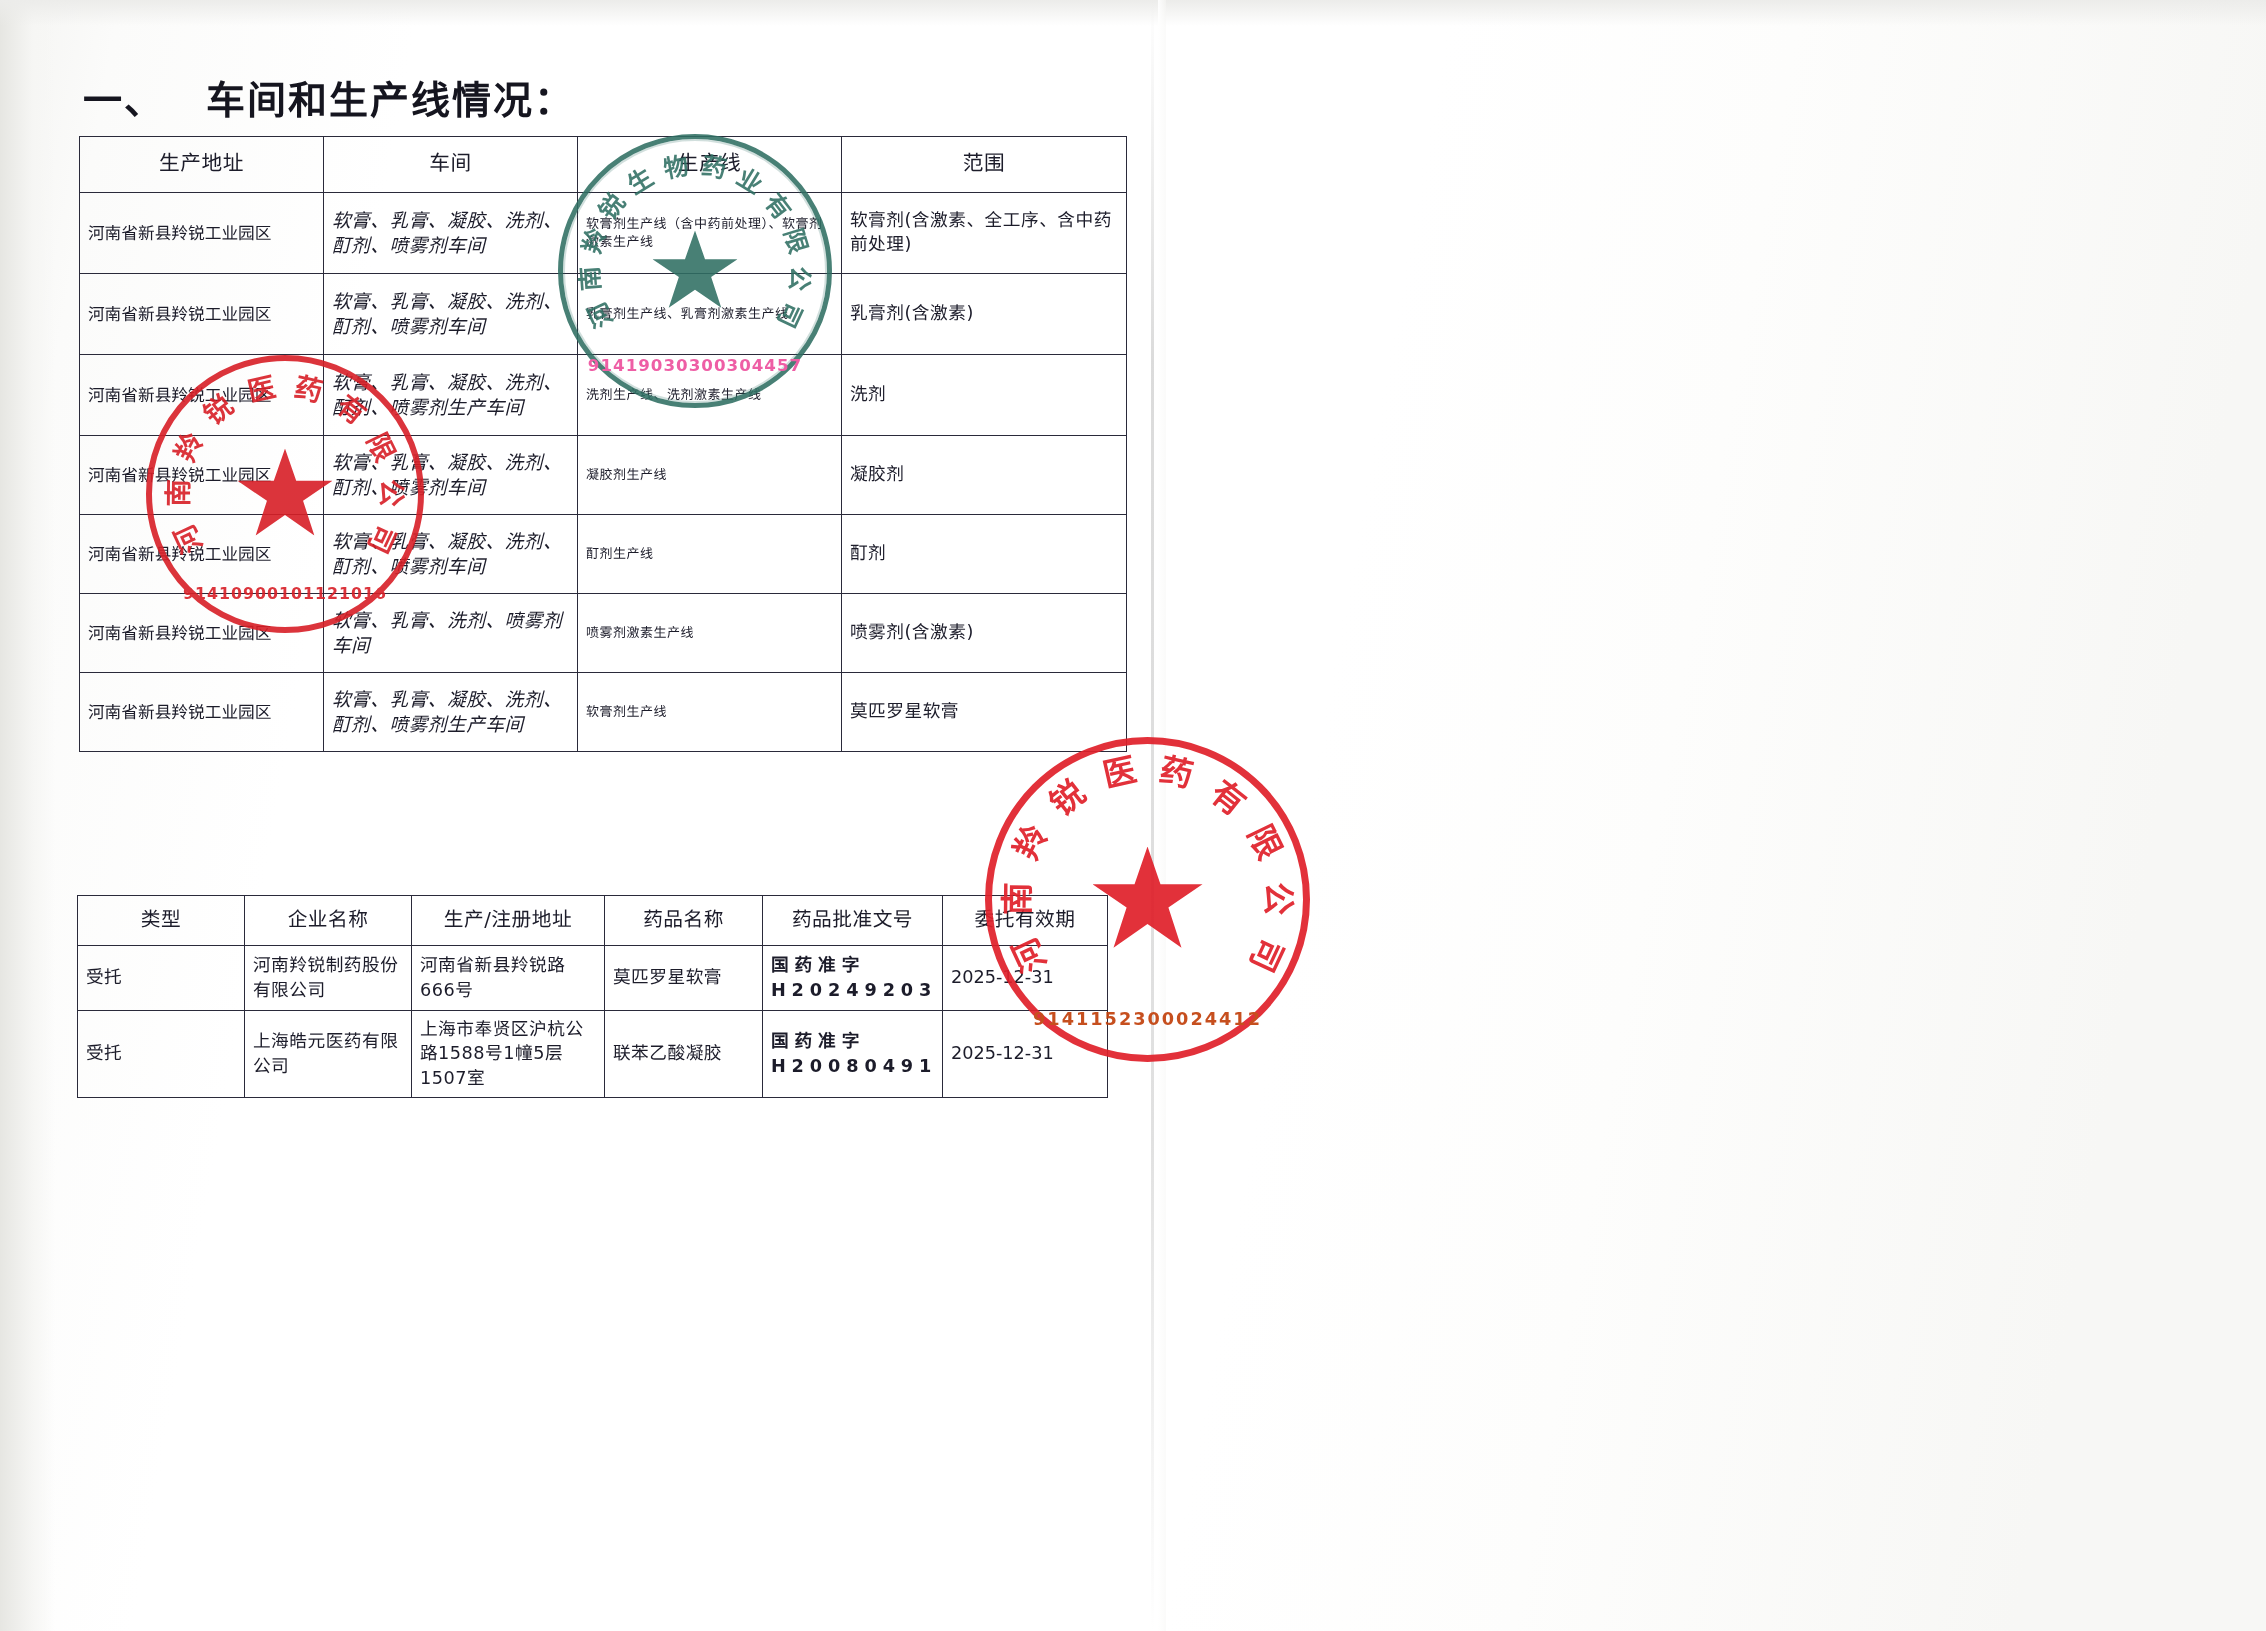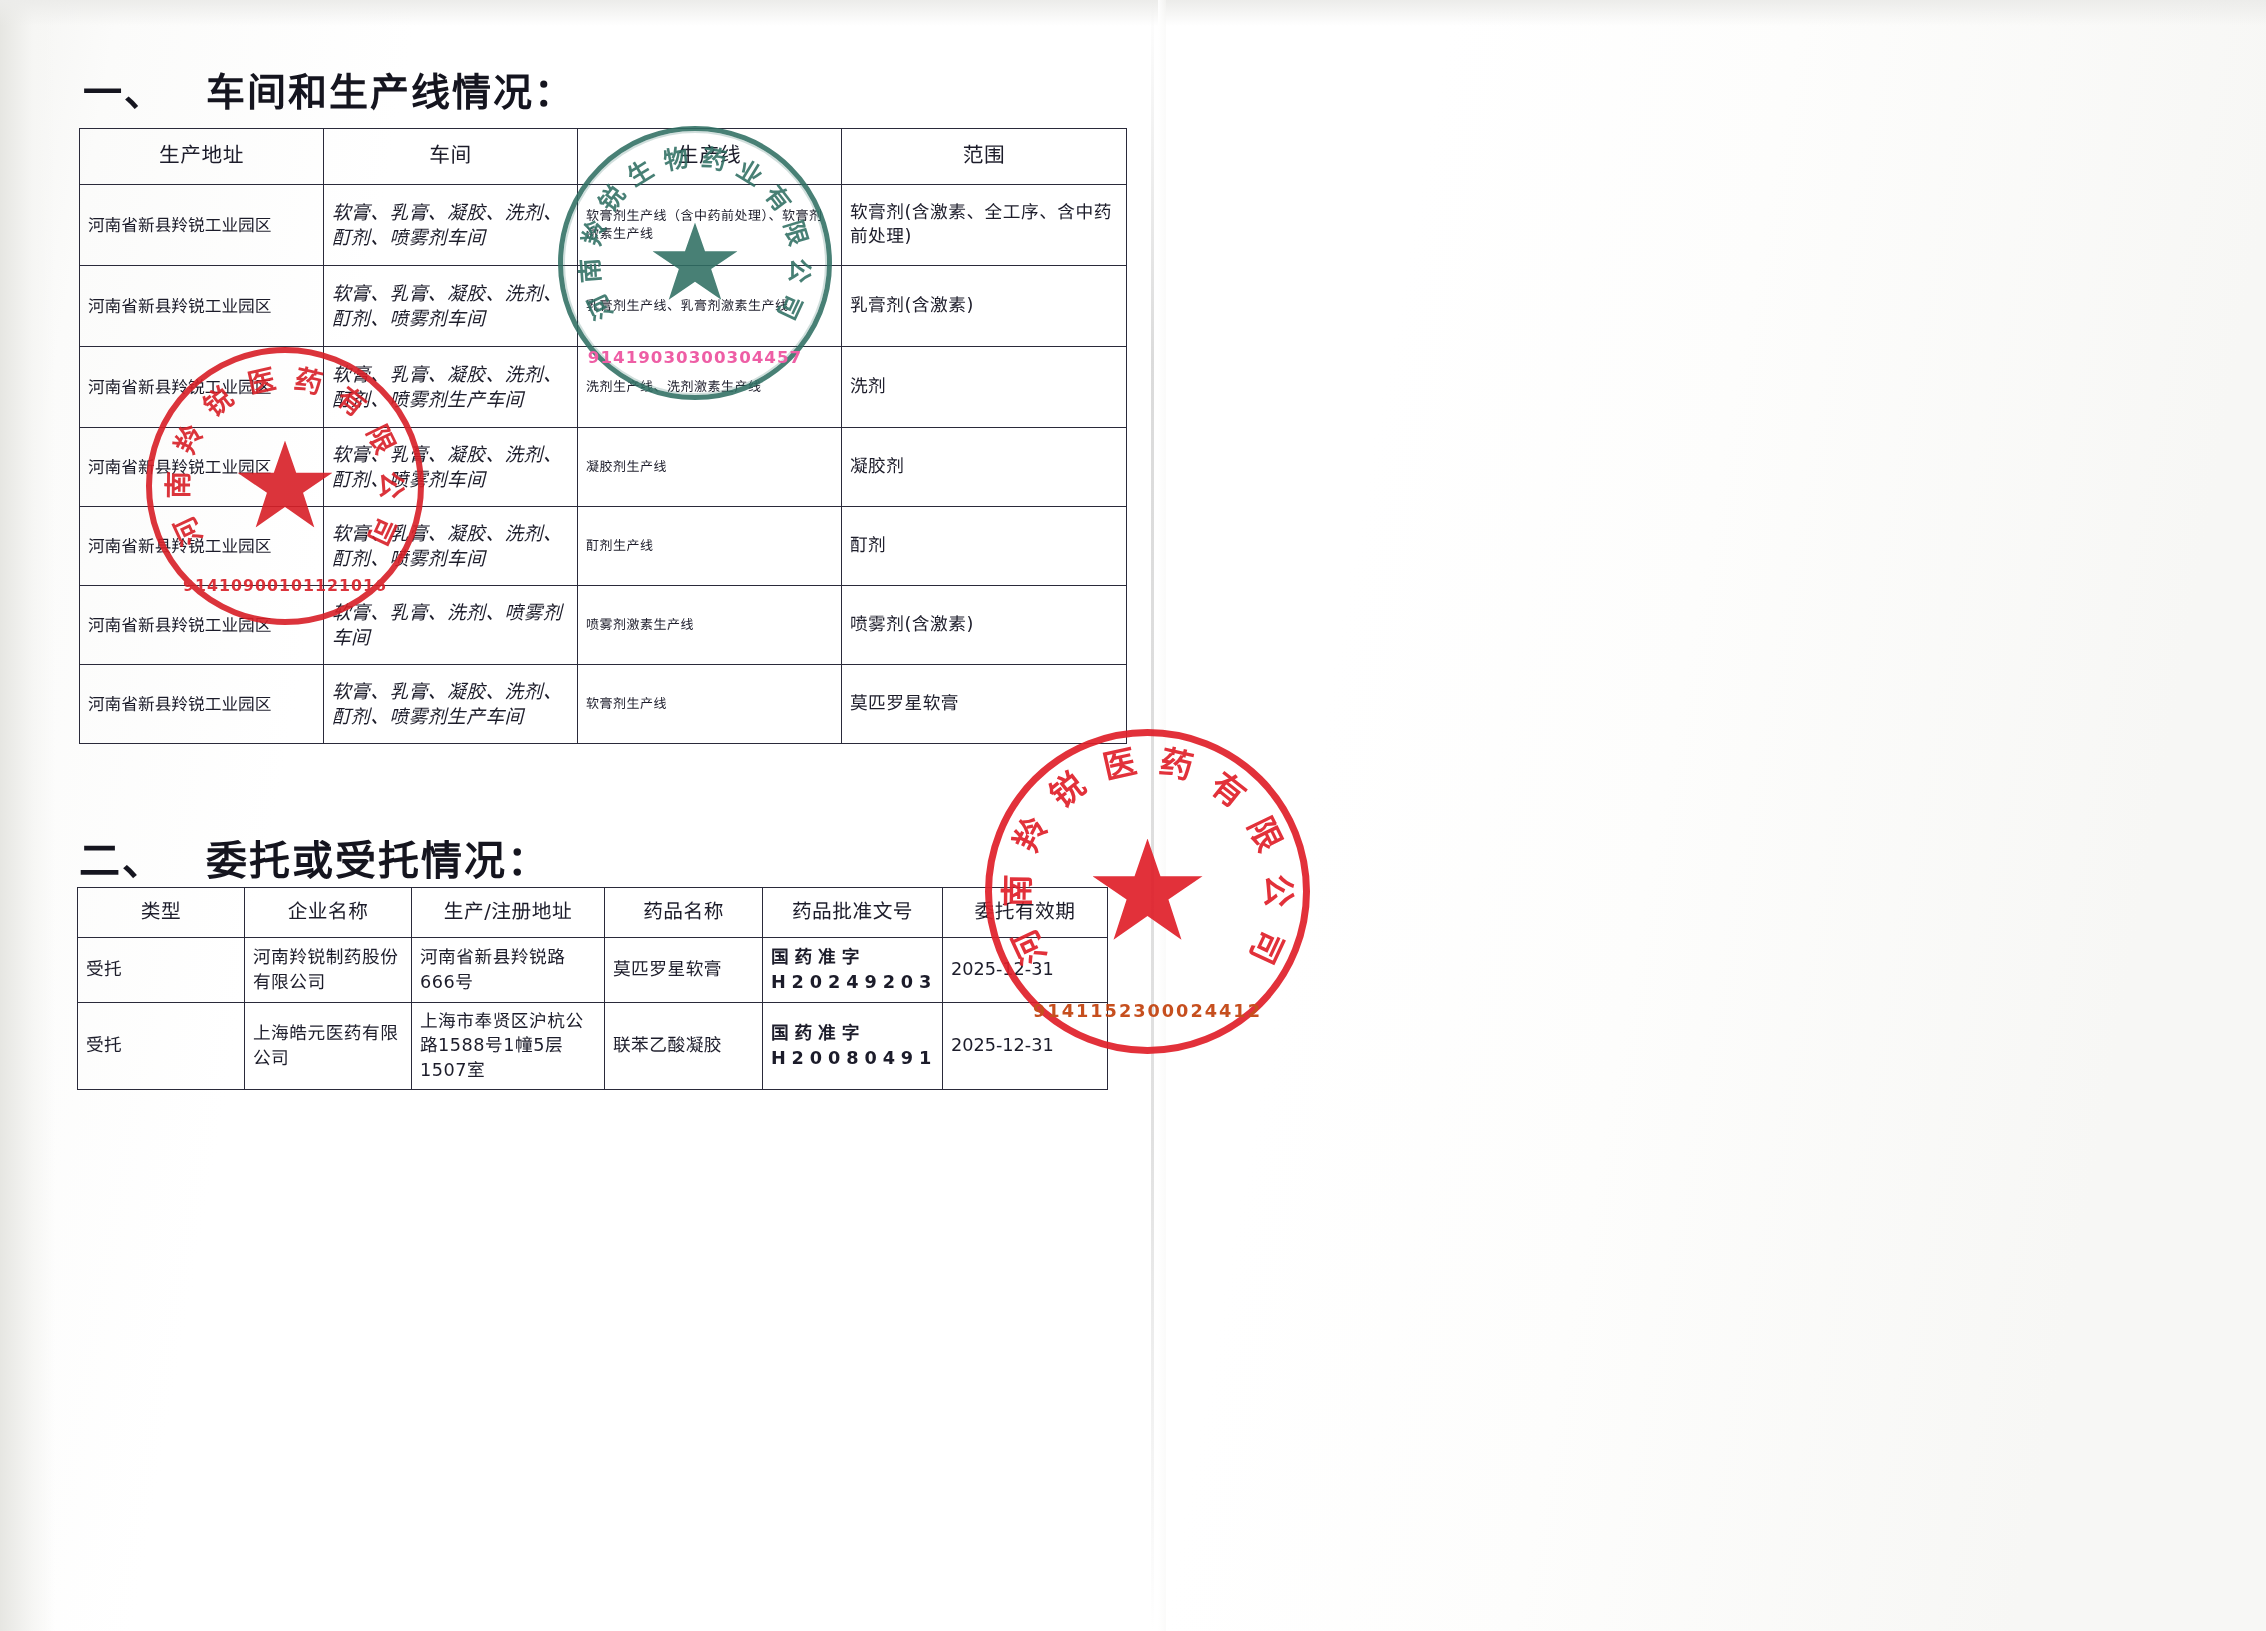--- a/index.html
+++ b/index.html
@@ -41,21 +41,21 @@
     background: linear-gradient(180deg, rgba(200,200,200,0) 0%, rgba(190,190,190,0.55) 22%, rgba(195,195,195,0.5) 70%, rgba(210,210,210,0) 100%);
   }
   .scan-fold2 {
     position: absolute;
     left: 1158px; top: 0; width: 7.9px; height: 1631px;
     background: linear-gradient(90deg, rgba(255,255,255,0.9) 0%, rgba(246,246,244,0.5) 100%);
   }
 
   .doc {
     position: absolute;
-    left: 0; top: 0;
+    left: 0; top: 8px;
     width: 2267px; height: 1186px;
   }
 
   
   .section-heading {
     position: absolute;
     font-family: "DejaVu Sans", "Liberation Sans", sans-serif;
     font-weight: bold;
     color: #15151f;
     white-space: nowrap;
@@ -299,23 +299,20 @@
       </tr>
       <tr style="height:79px">
         <td class="addr-cell">河南省新县羚锐工业园区</td>
         <td class="shop-cell">软膏、乳膏、凝胶、洗剂、酊剂、喷雾剂生产车间</td>
         <td class="line-cell">软膏剂生产线</td>
         <td class="scope-cell">莫匹罗星软膏</td>
       </tr>
     </tbody>
   </table>
 
-  <div class="section-heading" id="heading-2">
-    <span class="heading-num">二、</span><span>委托或受托情况：</span>
-  </div>
 
   <table class="doc-table" id="table-entrust">
     <colgroup>
       <col style="width:167px">
       <col style="width:167px">
       <col style="width:193px">
       <col style="width:158px">
       <col style="width:180px">
       <col style="width:165px">
     </colgroup>

